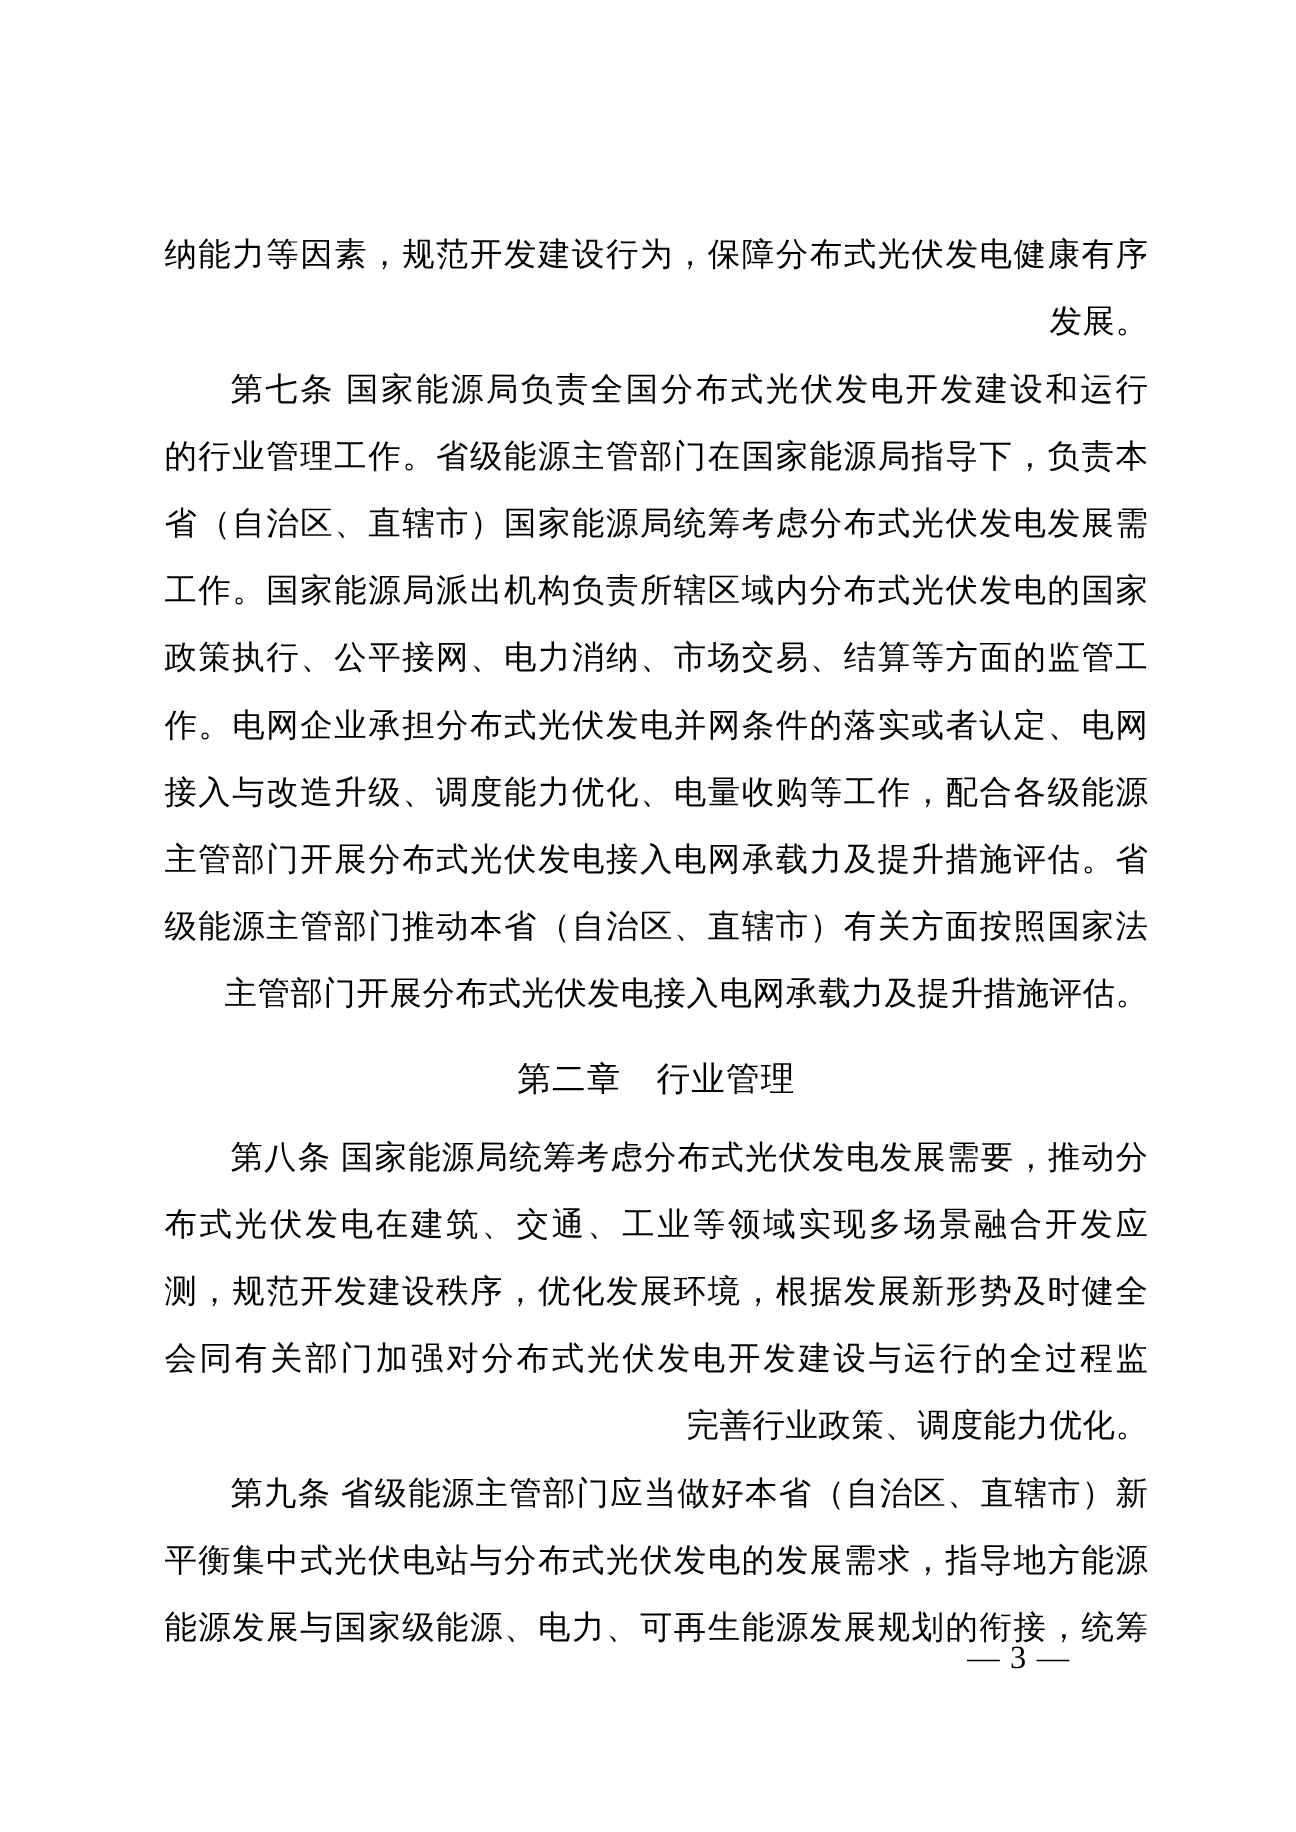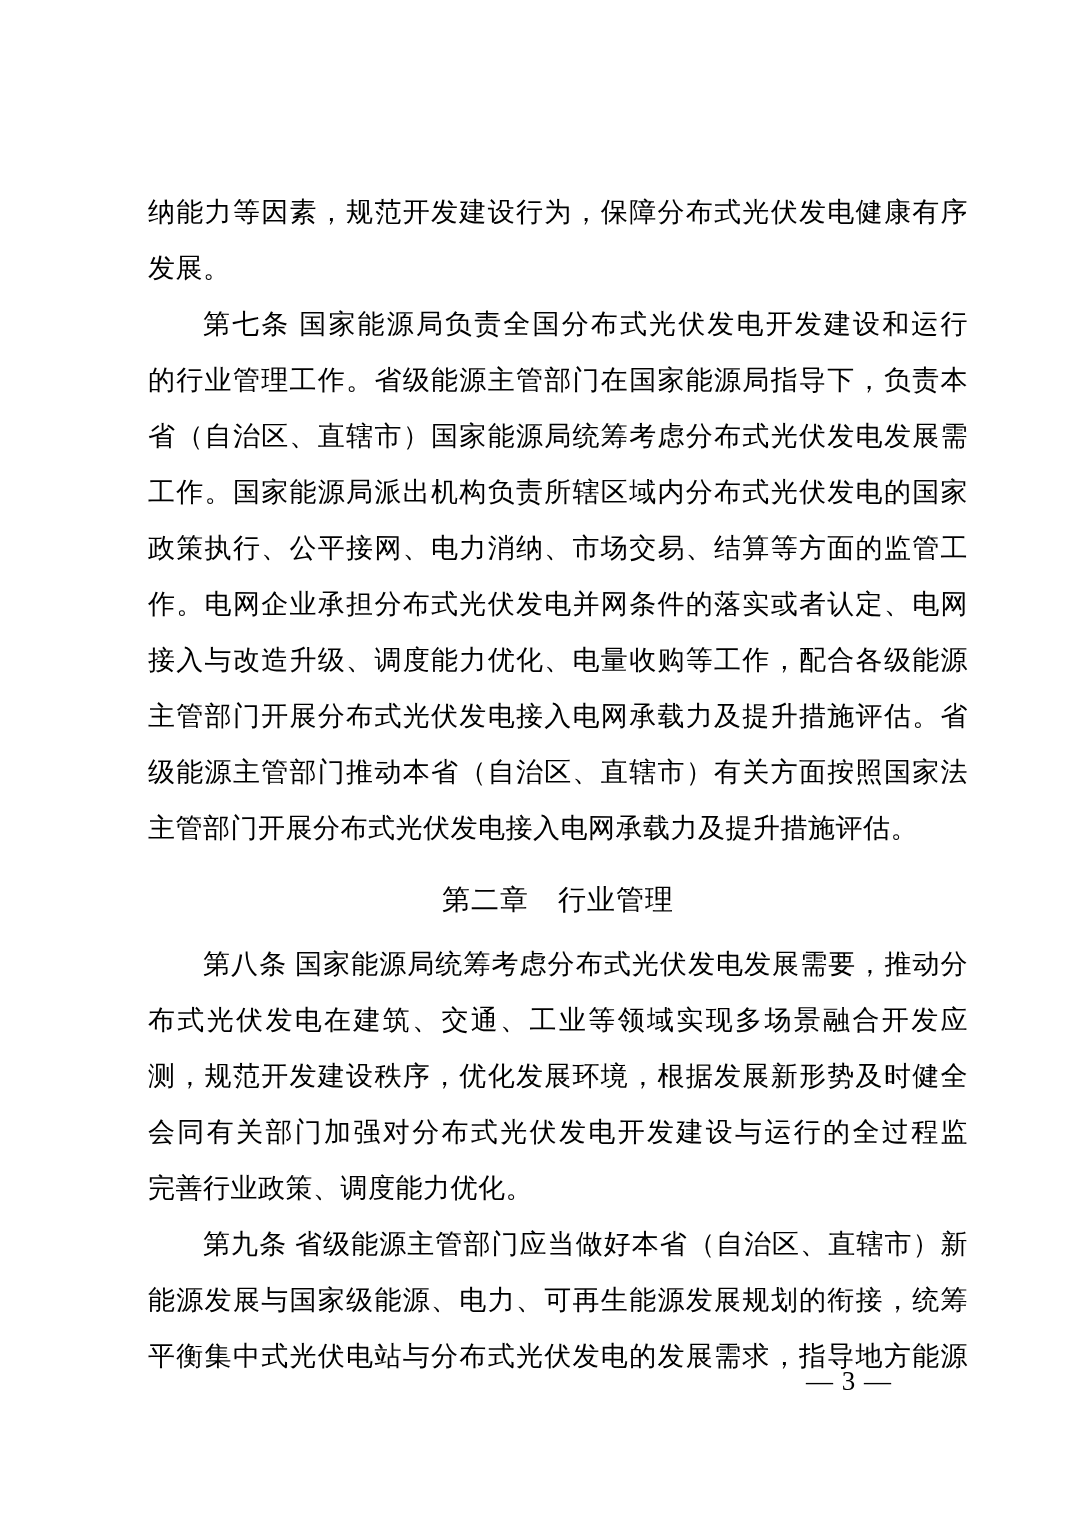--- a/index.html
+++ b/index.html
@@ -11,34 +11,34 @@
     position: relative;
     width: 1080px;
     height: 1527px;
     background: #ffffff;
     color: #000000;
     font-family: "Liberation Serif", "DejaVu Serif", serif;
     overflow: hidden;
   }
   .content {
     position: absolute;
-    left: 148px;
+    left: 137px;
     top: 184px;
     width: 820px;
   }
   .para {
     margin: 0;
     padding: 0;
   }
   .line {
     height: 56px;
     line-height: 56px;
     font-size: 27px;
     letter-spacing: 0.5px;
-    text-align: left;
+    text-align: right;
     overflow: hidden;
   }
   .line.full {
     text-align: justify;
     text-align-last: justify;
   }
   .line.indent {
     text-indent: 55px;
   }
   .para.chapter {
@@ -91,18 +91,18 @@
       </div>
       <div class="para body">
         <div class="line full indent"><b>第八条</b><span> 国家能源局统筹考虑分布式光伏发电发展需要，推动分</span></div>
         <div class="line full"><span>布式光伏发电在建筑、交通、工业等领域实现多场景融合开发应用；</span></div>
         <div class="line full"><span>测，规范开发建设秩序，优化发展环境，根据发展新形势及时健全</span></div>
         <div class="line full"><span>会同有关部门加强对分布式光伏发电开发建设与运行的全过程监</span></div>
         <div class="line"><span>完善行业政策、调度能力优化。</span></div>
       </div>
       <div class="para body">
         <div class="line full indent"><b>第九条</b><span> 省级能源主管部门应当做好本省（自治区、直辖市）新</span></div>
+        <div class="line full"><span>平衡集中式光伏电站与分布式光伏发电的发展需求，指导地方能源</span></div>
         <div class="line full"><span>能源发展与国家级能源、电力、可再生能源发展规划的衔接，统筹</span></div>
-        <div class="line full"><span>平衡集中式光伏电站与分布式光伏发电的发展需求，指导地方能源</span></div>
       </div>
     </div>
   <div class="page-number">— 3 —</div>
 </div>
 
 </body></html>

